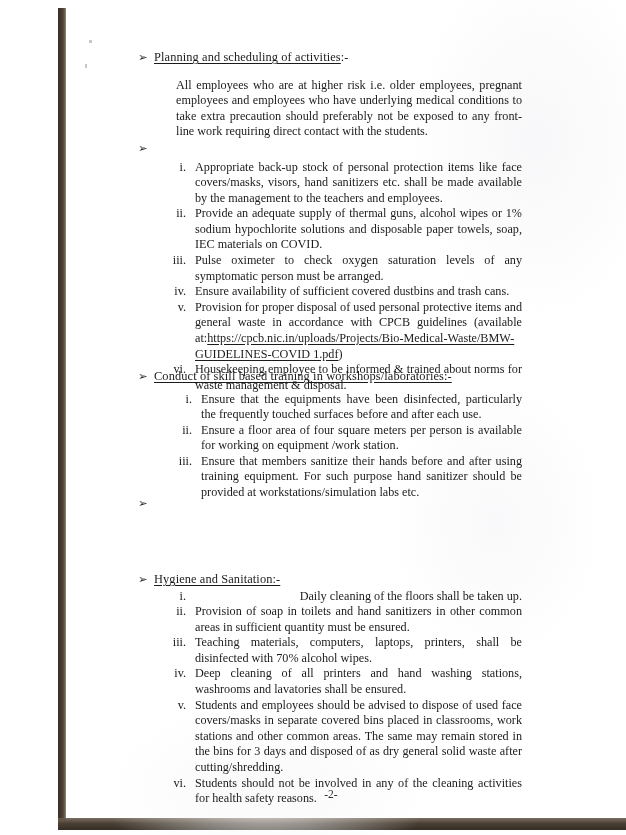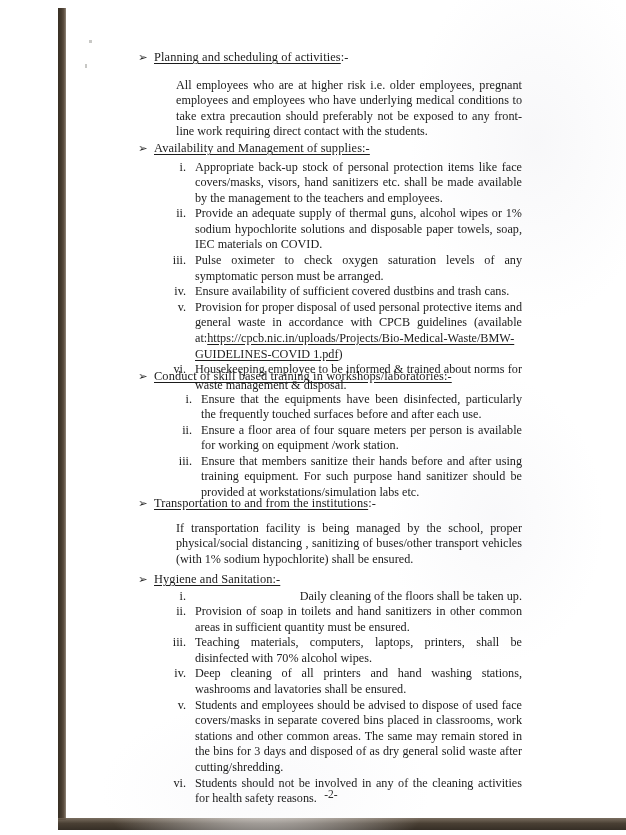--- a/index.html
+++ b/index.html
@@ -162,21 +162,20 @@
       <div class="heading-row">
         <span class="bullet">➢</span>
         <span class="heading-text"><span class="u">Planning and scheduling of activities</span><span>:-</span></span>
       </div>
       <div class="para" style="margin-left:110px;width:346px;margin-top:12px;">All employees who are at higher risk i.e. older employees, pregnant employees and employees who have underlying medical conditions to take extra precaution  should preferably not be exposed to any front-line work requiring direct contact with the students.</div>
     </div>
 
     <div class="blk section" style="left:0;top:141px;width:456px;">
       <div class="heading-row">
         <span class="bullet">➢</span>
-        <span class="heading-text"><span class="u">Availability and Management of supplies:-</span></span>
       </div>
       <ol class="roman" style="margin-left:98px;width:358px;">
         <li style="padding-left:31px;">
           <span class="num">i.</span>
           <span class="li-text">Appropriate back-up stock of personal protection items like face covers/masks, visors, hand sanitizers etc. shall be made available by the management to the teachers and employees.</span>
         </li>
         <li style="padding-left:31px;">
           <span class="num">ii.</span>
           <span class="li-text">Provide an adequate supply of thermal guns, alcohol wipes or 1% sodium hypochlorite solutions and disposable paper towels, soap, IEC materials on COVID.</span>
         </li>
@@ -216,23 +215,21 @@
         <li style="padding-left:31px;">
           <span class="num">iii.</span>
           <span class="li-text">Ensure that members sanitize their hands before and after using training equipment. For such purpose hand sanitizer should be provided at workstations/simulation labs etc.</span>
         </li>
       </ol>
     </div>
 
     <div class="blk section" style="left:0;top:496px;width:456px;">
       <div class="heading-row">
         <span class="bullet">➢</span>
-        <span class="heading-text"><span class="u">Transportation to and from the institutions</span><span>:-</span></span>
-      </div>
-      <div class="para" style="margin-left:110px;width:346px;margin-top:9px;">If transportation facility is being managed by the school, proper physical/social distancing , sanitizing of buses/other transport vehicles (with 1% sodium hypochlorite) shall be ensured.</div>
+      </div>
     </div>
 
     <div class="blk section" style="left:0;top:572px;width:456px;">
       <div class="heading-row">
         <span class="bullet">➢</span>
         <span class="heading-text"><span class="u">Hygiene and Sanitation:-</span></span>
       </div>
       <ol class="roman" style="margin-left:98px;width:358px;margin-top:1px;">
         <li style="padding-left:31px;">
           <span class="num">i.</span>

